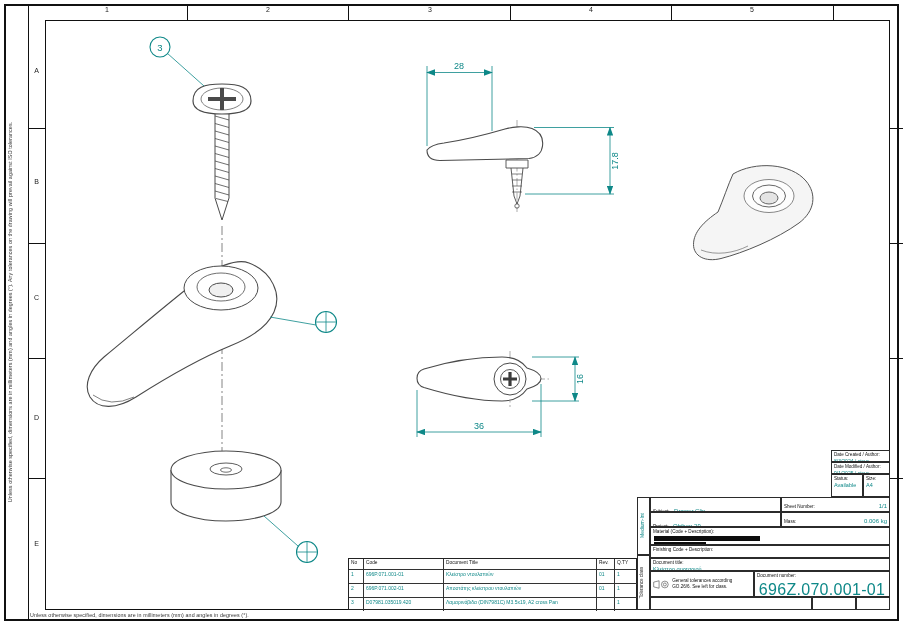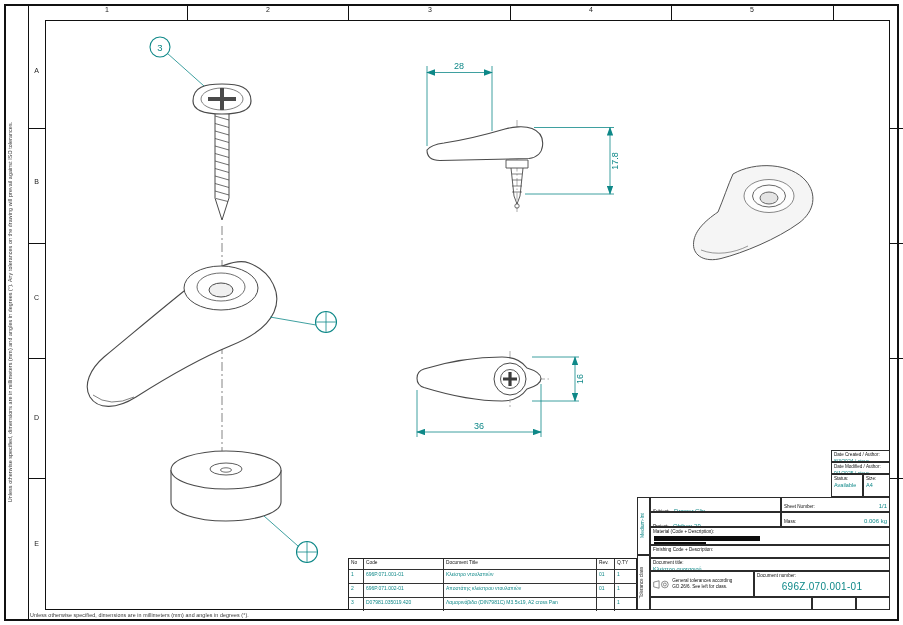--- a/index.html
+++ b/index.html
@@ -34,21 +34,21 @@
   .pt-cell.head { border-top:none; color:#111; font-size:4.8px; }
 
   
   .tb-outline { border:1.4px solid #111; }
   .cell { position:absolute; border:0.6px solid #2b2b2b; overflow:hidden; padding:1px 2px; }
   .lbl { display:block; font-size:4.6px; color:#111; line-height:1.25; white-space:nowrap; }
   .val { display:block; font-size:5.5px; color:#0e8888; line-height:1.25; white-space:nowrap; }
   .inl .lbl, .inl .val { display:inline; }
   .inl .val { font-size:6px; }
   .split { display:flex; justify-content:space-between; align-items:flex-end; }
-  .big-val { font-size:10px; color:#0e8888; text-align:center; margin-top:2px;
+  .big-val { font-size:16px; color:#0e8888; text-align:center; margin-top:2px;
              letter-spacing:.3px; }
   .redact1 { position:absolute; left:3px; top:8px; width:106px; height:5px; background:#0d0d0d; }
   .redact2 { position:absolute; left:3px; top:14px; width:52px; height:3.5px; background:#0d0d0d; }
   .vert-text { transform:rotate(-90deg); transform-origin:0 0; text-align:center;
                white-space:nowrap; }
   .tol-note { font-size:4.6px; color:#111; line-height:1.25; }
 </style>
 </head>
 <body>
 

